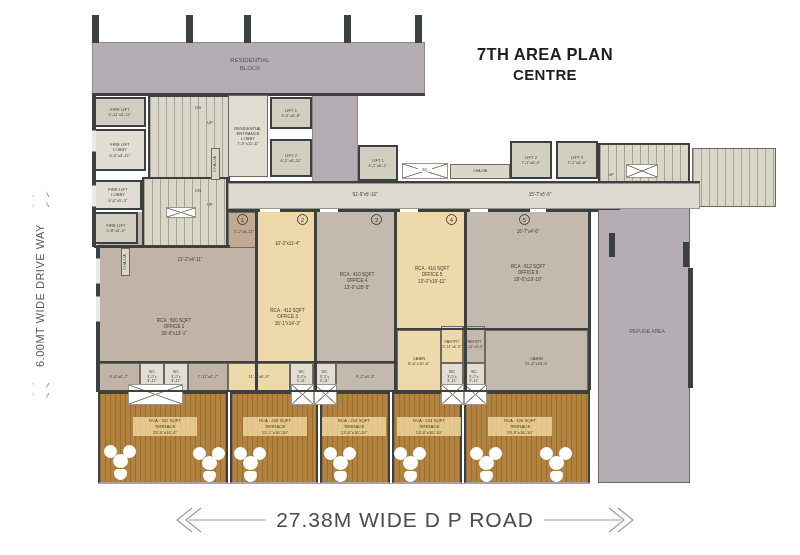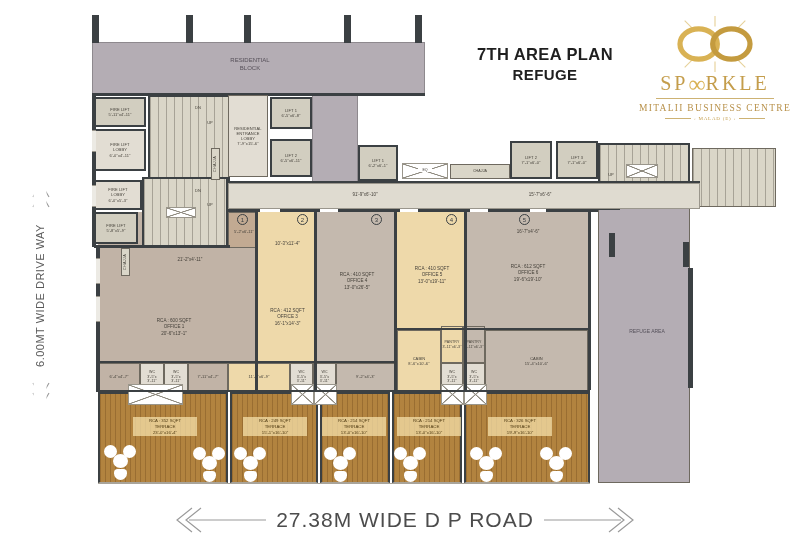--- a/index.html
+++ b/index.html
@@ -355,35 +355,23 @@
   <i class="wall" style="left:464px;top:212px;width:3px;height:178px"></i>
   <i class="wall" style="left:588px;top:212px;width:3px;height:178px"></i>
   <i class="wall" style="left:98px;top:361px;width:297px;height:2px"></i>
   <i class="wall" style="left:397px;top:328px;width:193px;height:2px"></i>
   <i class="wall" style="left:98px;top:390px;width:492px;height:2px"></i>
   <i class="wall" style="left:228px;top:181px;width:472px;height:2px"></i>
   <i class="abs" style="left:98px;top:483px;width:492px;height:1px;background:#a9a49a"></i>
 
   <div class="title">
     <div>7TH AREA PLAN</div>
-    <div class="l2">REFUGE</div>
+    <div class="l2">CENTRE</div>
   </div>
 
-  <div class="logo">
-    <svg width="120" height="56" viewBox="0 0 100 48">
-      <path d="M50 0 V9 M50 39 V48 M24 4 L33 13 M76 4 L67 13 M24 44 L33 35 M76 44 L67 35" stroke="#e7d29c" stroke-width="1" fill="none"></path>
-      <ellipse cx="36" cy="24" rx="16" ry="13" stroke="#d9b254" stroke-width="4.5" fill="none"></ellipse>
-      <ellipse cx="64" cy="24" rx="16" ry="13" stroke="#c49b3f" stroke-width="4.5" fill="none"></ellipse>
-    </svg>
-    <div class="brand"><span>SP</span><span class="inf">∞</span><span>RKLE</span></div>
-    <div class="brand-sub">MITALII BUSINESS CENTRE</div>
-    <div class="tagline">
-        <span class="tx">MALAD (E)</span>
-      </div>
-  </div>
 
   <svg class="abs" style="left:31px;top:180px" width="20" height="230" viewBox="0 0 20 230">
     <path d="M10 14 V216" stroke="#9a9a9a" stroke-width="1.1" fill="none"></path>
     <path d="M2 17 L10 3 L18 17" stroke="#9a9a9a" stroke-width="1.1" fill="none"></path>
     <path d="M2 27 L10 13 L18 27" stroke="#9a9a9a" stroke-width="1.1" fill="none"></path>
     <path d="M2 213 L10 227 L18 213" stroke="#9a9a9a" stroke-width="1.1" fill="none"></path>
     <path d="M2 203 L10 217 L18 203" stroke="#9a9a9a" stroke-width="1.1" fill="none"></path>
   </svg>
   <div class="road-left-text">6.00MT WIDE DRIVE WAY</div>
 

